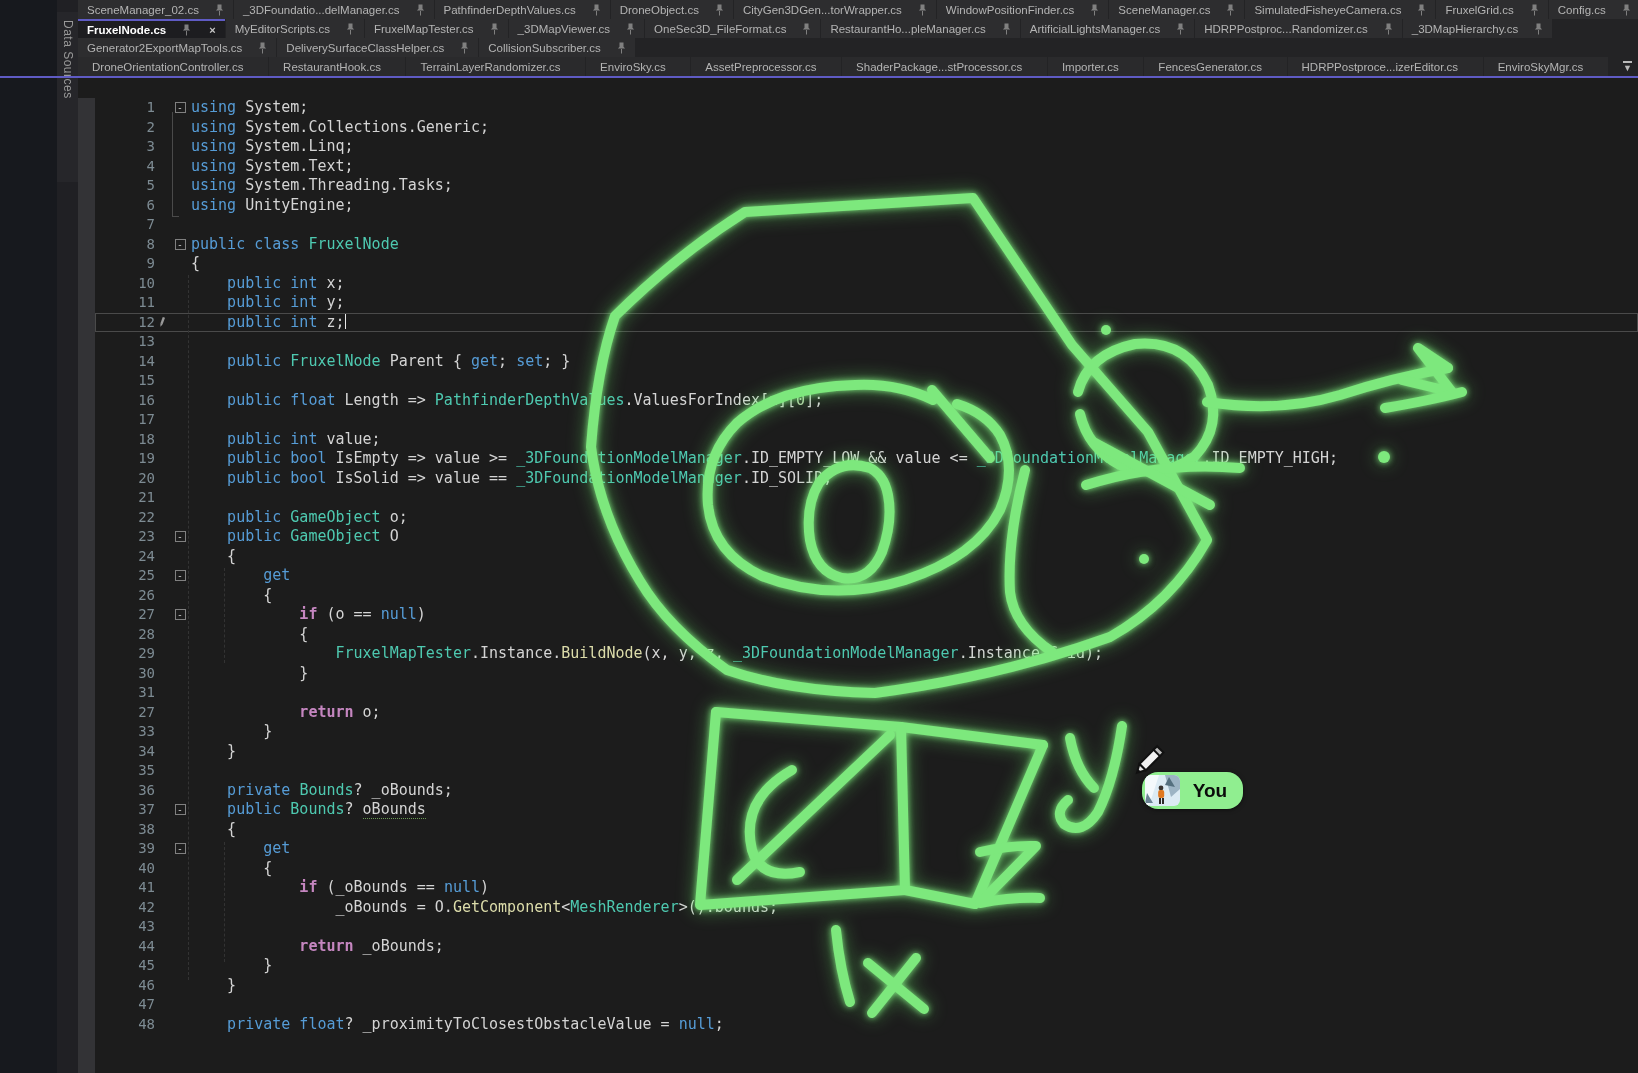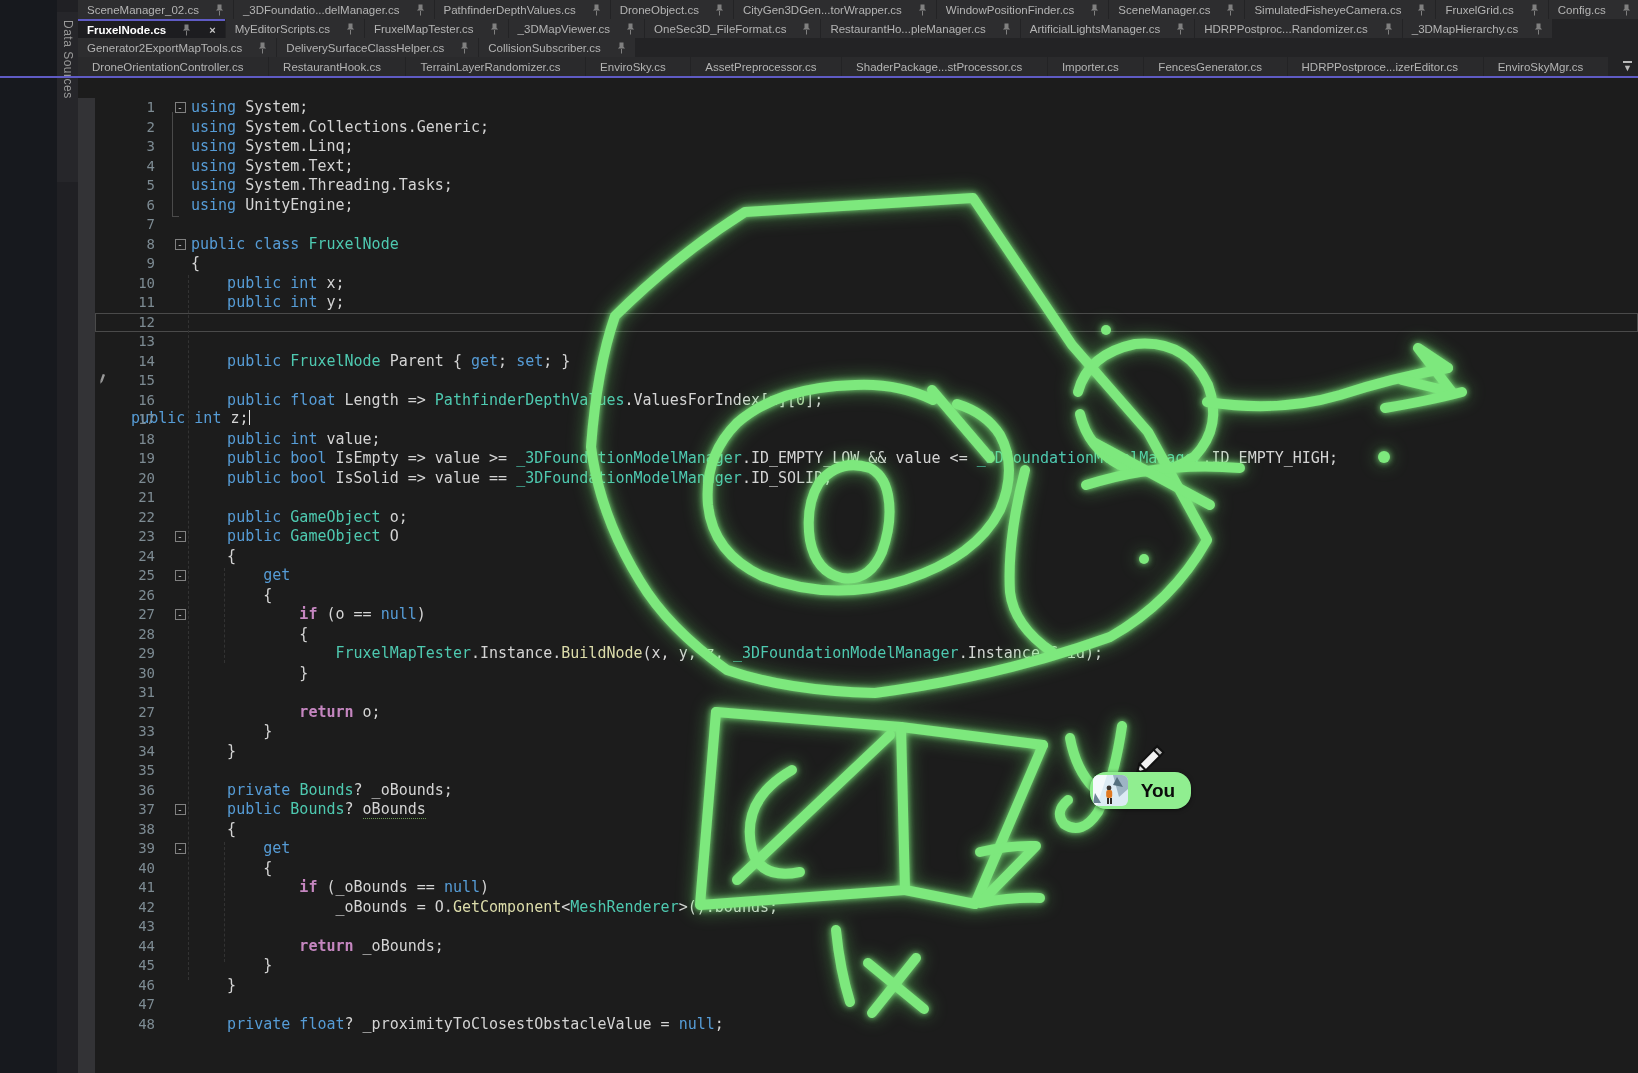--- a/index.html
+++ b/index.html
@@ -55,35 +55,35 @@
     font-family:"DejaVu Sans Mono","Liberation Mono",monospace; font-size:15px; white-space:pre;
   }
   .lnum { width:60px; text-align:right; color:#7d8b93; flex:0 0 60px; font-size:14px; }
   .gmark { width:14px; flex:0 0 14px; display:flex; align-items:center; justify-content:center; }
   .foldcol { width:22px; flex:0 0 22px; display:flex; align-items:center; justify-content:center; position:relative; }
   .foldbox {
     width:11px; height:11px; border:1px solid #808080; color:#bdbdbd; background:#1c1c1c;
     font-size:10px; line-height:9px; text-align:center; font-family:"Liberation Sans",sans-serif;
   }
   .ctext { flex:1 1 auto; color:#d4d4d4; }
-  .caretline { outline:1px solid #4a4a4a; outline-offset:-1px;flex-direction:column; }
+  .caretline { outline:1px solid #4a4a4a; outline-offset:-1px; }
   .caret { display:inline-block; width:1px; height:15px; background:#e8e8e8; vertical-align:-2px; }
   .seg-k { color:#569cd6; } .seg-c { color:#c586c0;font-weight:bold; } .seg-t { color:#4ec9b0; }
   .seg-m { color:#dcdcaa; } .seg-p { color:#d4d4d4; } .seg-n { color:#b5cea8; }
   .seg-u { color:#d4d4d4; border-bottom:1px dotted #6a9955; }
   .guide { position:absolute; width:0; border-left:1px dashed #333; }
   .outline-line { position:absolute; border-left:1px solid #4a4a4a; }
   .outline-line:after { content:""; position:absolute; bottom:0; left:0; width:6px; border-top:1px solid #4a4a4a; }
   
   #draw { position:absolute; left:0; top:0; pointer-events:none; color:var(--pen);
           filter:drop-shadow(0 0 3px rgba(140,255,140,.85)) drop-shadow(0 0 9px rgba(110,245,110,.45)); }
   #draw path { fill:none; stroke:currentColor; stroke-width:10; stroke-linecap:round; stroke-linejoin:round; }
   #draw circle { fill:currentColor; }
   .you-label {
-    position:absolute; left:1090px; top:772px; width:101px; height:37px; background:var(--label);
+    position:absolute; left:1142px; top:772px; width:101px; height:37px; background:var(--label);
     border-radius:16px; display:flex; align-items:center; padding:3px; box-shadow:0 1px 4px rgba(0,0,0,.5);
   }
   .you-label .avatar { width:35px; height:31px; border-radius:6px; overflow:hidden; flex:0 0 35px; }
   .you-label .you-text { flex:1; text-align:center; font-weight:bold; font-size:19px; color:#0b0b0b; }
   .pencil-cursor { position:absolute; left:1126px; top:735px; }
 </style>
 </head>
 <body>
 
 <div id="stage" style="--accent: #5f5bc4; --pen: #7de87d; --label: #90ee90;">

